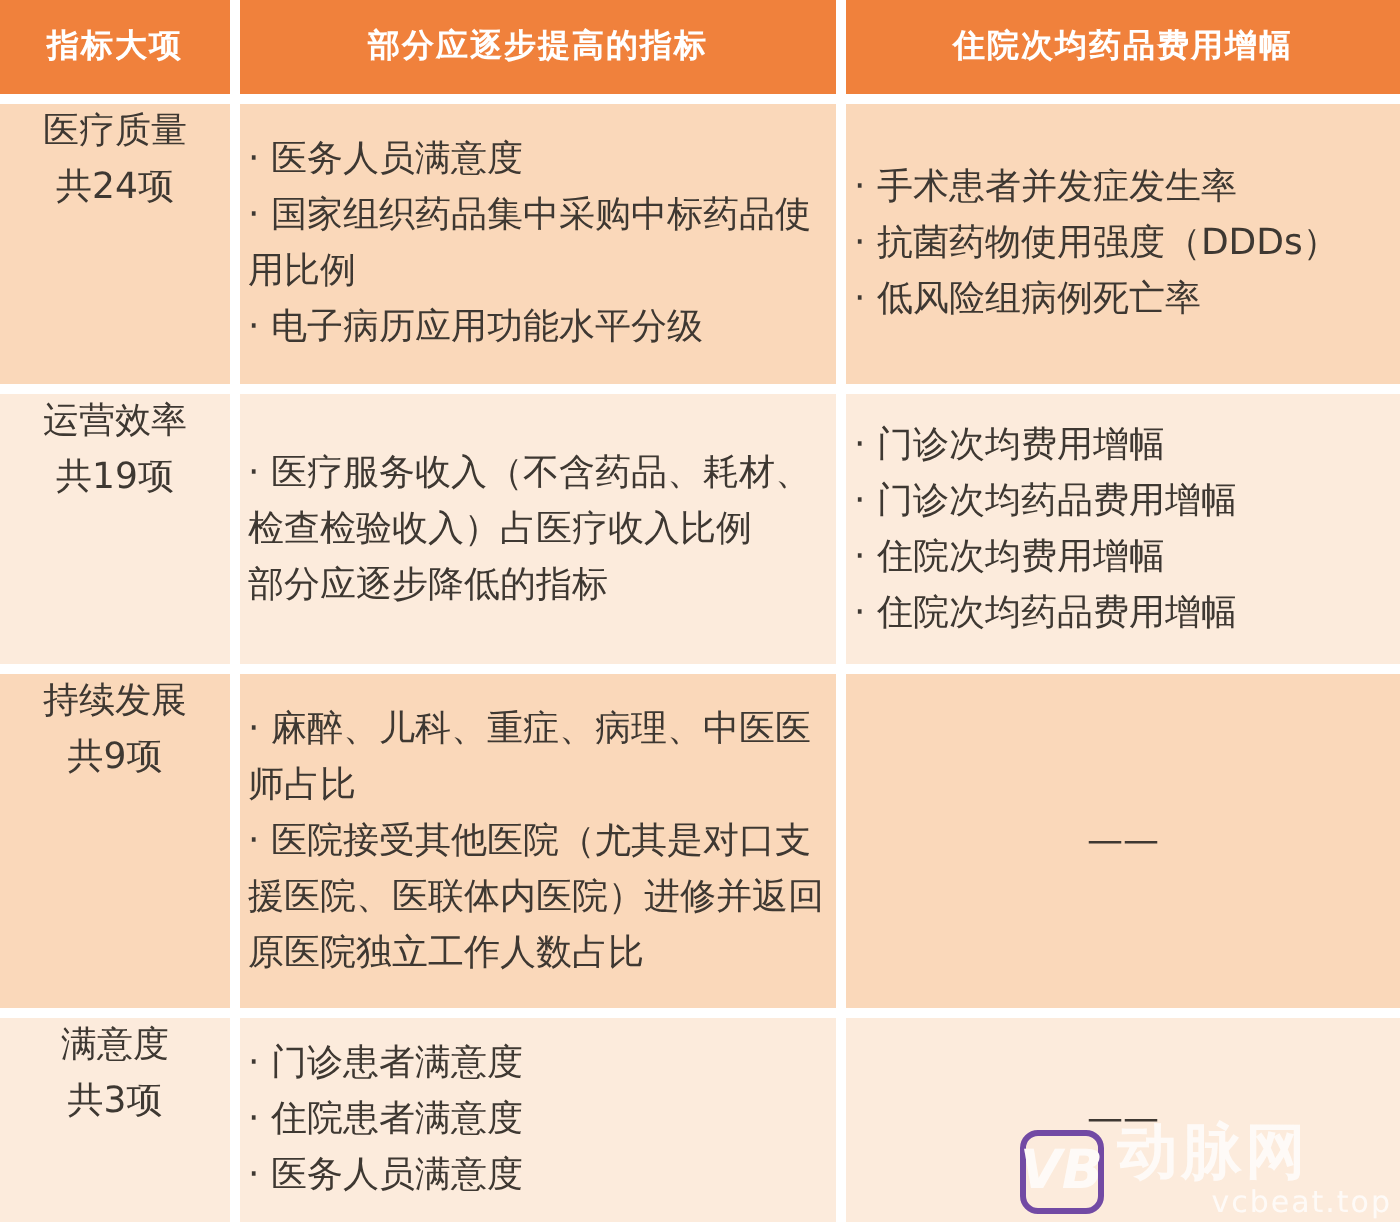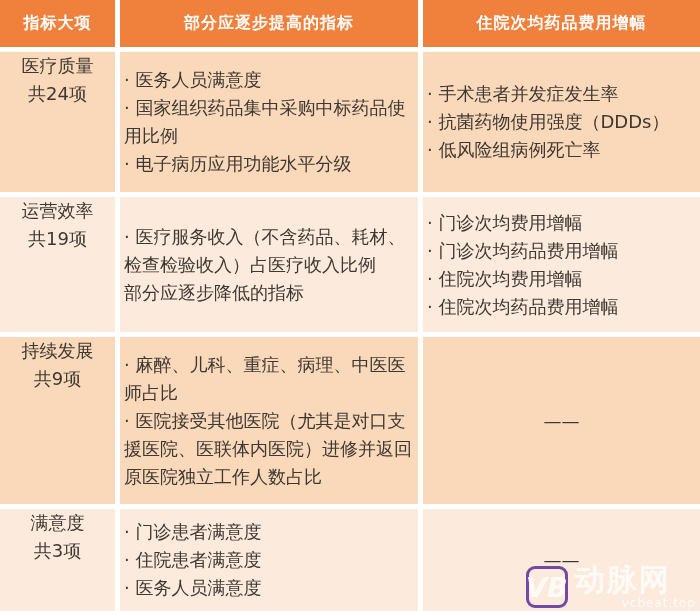--- a/index.html
+++ b/index.html
@@ -85,21 +85,21 @@
     display:flex;
     flex-direction:column;
     line-height:1;
   }
   .wm-brand{
     font-size:30px;
     font-weight:bold;
     letter-spacing:2px;
   }
   .wm-site{
-    font-size:12px;
+    font-size:15px;
     margin-top:2px;
     letter-spacing:1px;
     margin-left:47px;
   }
 </style>
 </head>
 <body>
 
 <div class="grid">
 

